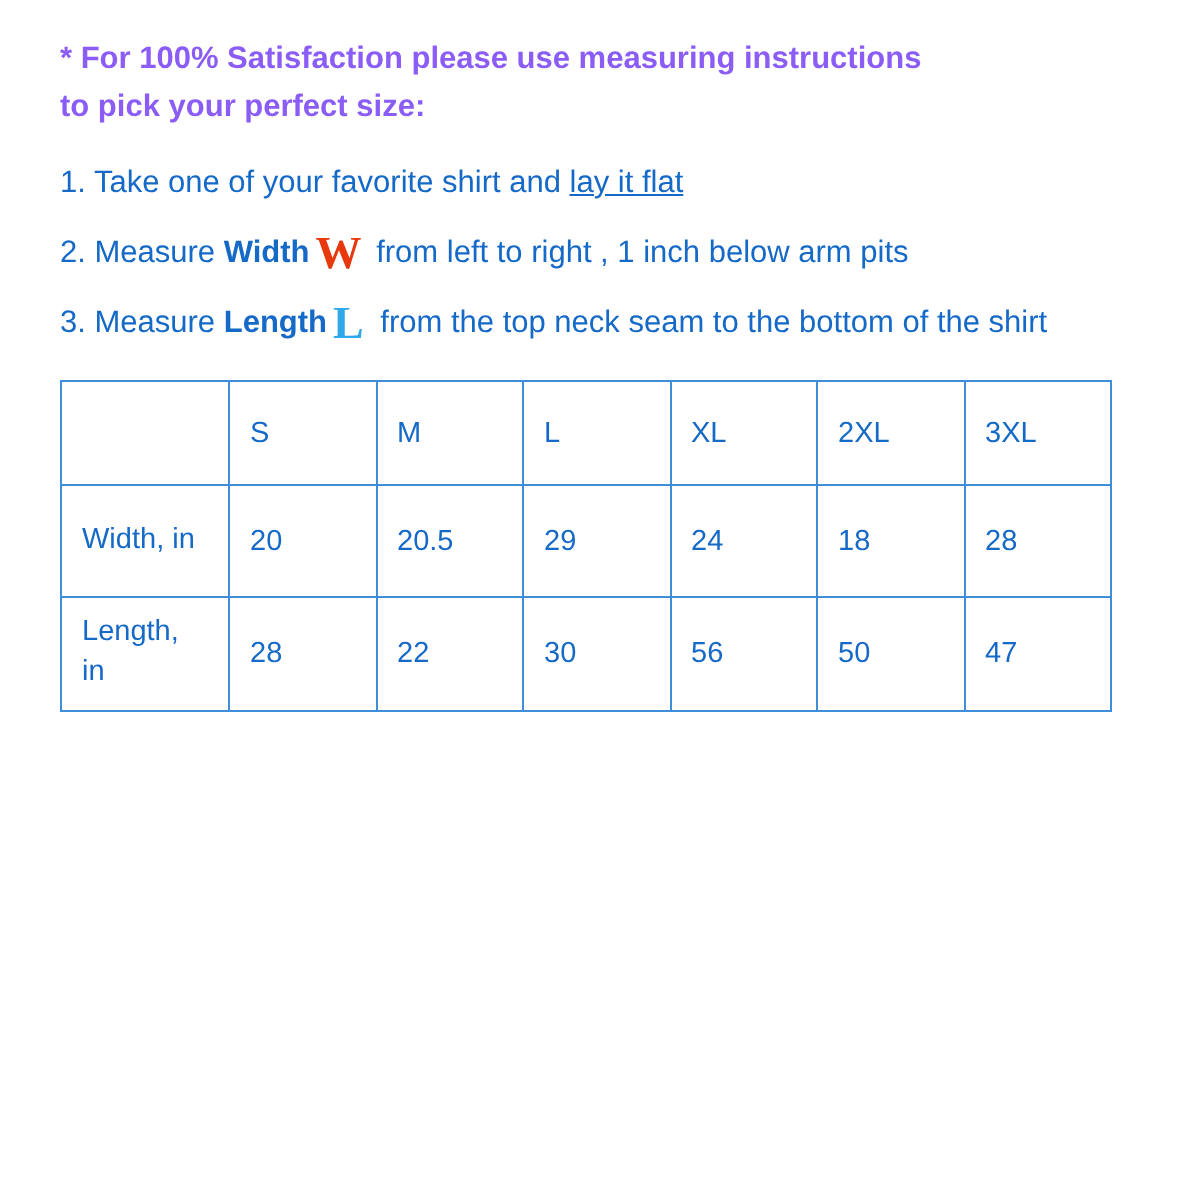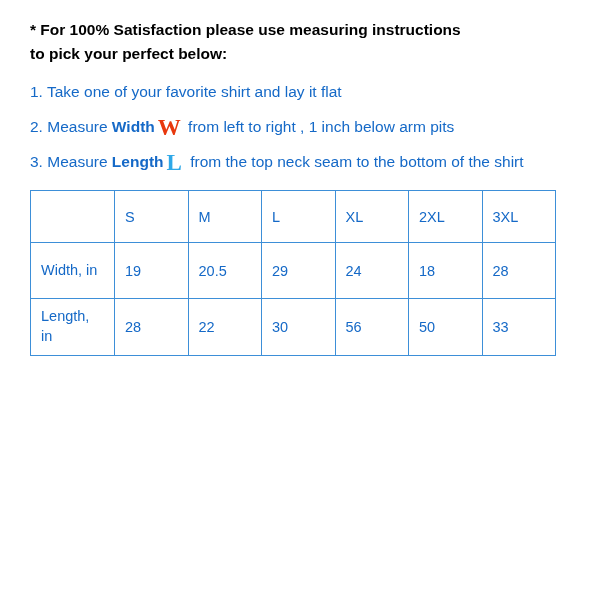--- a/index.html
+++ b/index.html
@@ -17,21 +17,21 @@
   .page {
     position: relative;
     width: 600px;
     height: 600px;
     box-sizing: border-box;
     padding: 18px 28px 0 30px;
   }
   .intro {
     font-size: 15.5px;
     font-weight: bold;
-    color: #000000;
+    color: #8b5cf6;
     line-height: 1.55;
     margin: 0 0 14px 0;
   }
   .steps {
     margin: 0 0 16px 0;
   }
   .step {
     font-size: 15.5px;
     color: #1569c7;
     line-height: 1.6;
@@ -39,20 +39,21 @@
     display: block;
   }
   .step .num {
     font-weight: normal;
   }
   .step b {
     font-weight: bold;
     margin-top: 32px;
   }
   .underlined {
+    text-decoration: underline;
     text-align: right;
   }
   .letter-w {
     display: inline-block;
     color: #e8380d;
     font-weight: bold;
     font-size: 23px;
     line-height: 0.9;
     vertical-align: -3px;
     padding: 0 3px;
@@ -94,21 +95,21 @@
     line-height: 1.35;
   }
 </style>
 </head>
 <body>
 
 <div class="page">
 
   <p class="intro">
     <span>* For 100% Satisfaction please use measuring instructions</span><br>
-    <span>to pick your perfect below:</span>
+    <span>to pick your perfect size:</span>
   </p>
 
   <div class="steps">
 
     <div class="step">
       <span class="num">1.</span><span> Take one of your favorite shirt and </span><span class="underlined">lay it flat</span>
     </div>
 
     <div class="step">
       <span class="num">2.</span><span> Measure </span><b>Width</b><span class="letter-w">W</span><span> from left to right , 1 inch below arm pits</span>
@@ -137,32 +138,32 @@
         <th>M</th>
         <th>L</th>
         <th>XL</th>
         <th>2XL</th>
         <th>3XL</th>
       </tr>
     </thead>
     <tbody>
       <tr>
         <td class="row-label">Width, in</td>
-        <td>19</td>
+        <td>20</td>
         <td>20.5</td>
         <td>29</td>
         <td>24</td>
         <td>18</td>
         <td>28</td>
       </tr>
       <tr>
         <td class="row-label">Length, in</td>
         <td>28</td>
         <td>22</td>
         <td>30</td>
         <td>56</td>
         <td>50</td>
-        <td>33</td>
+        <td>47</td>
       </tr>
     </tbody>
   </table>
 
 </div>
 
 </body></html>

